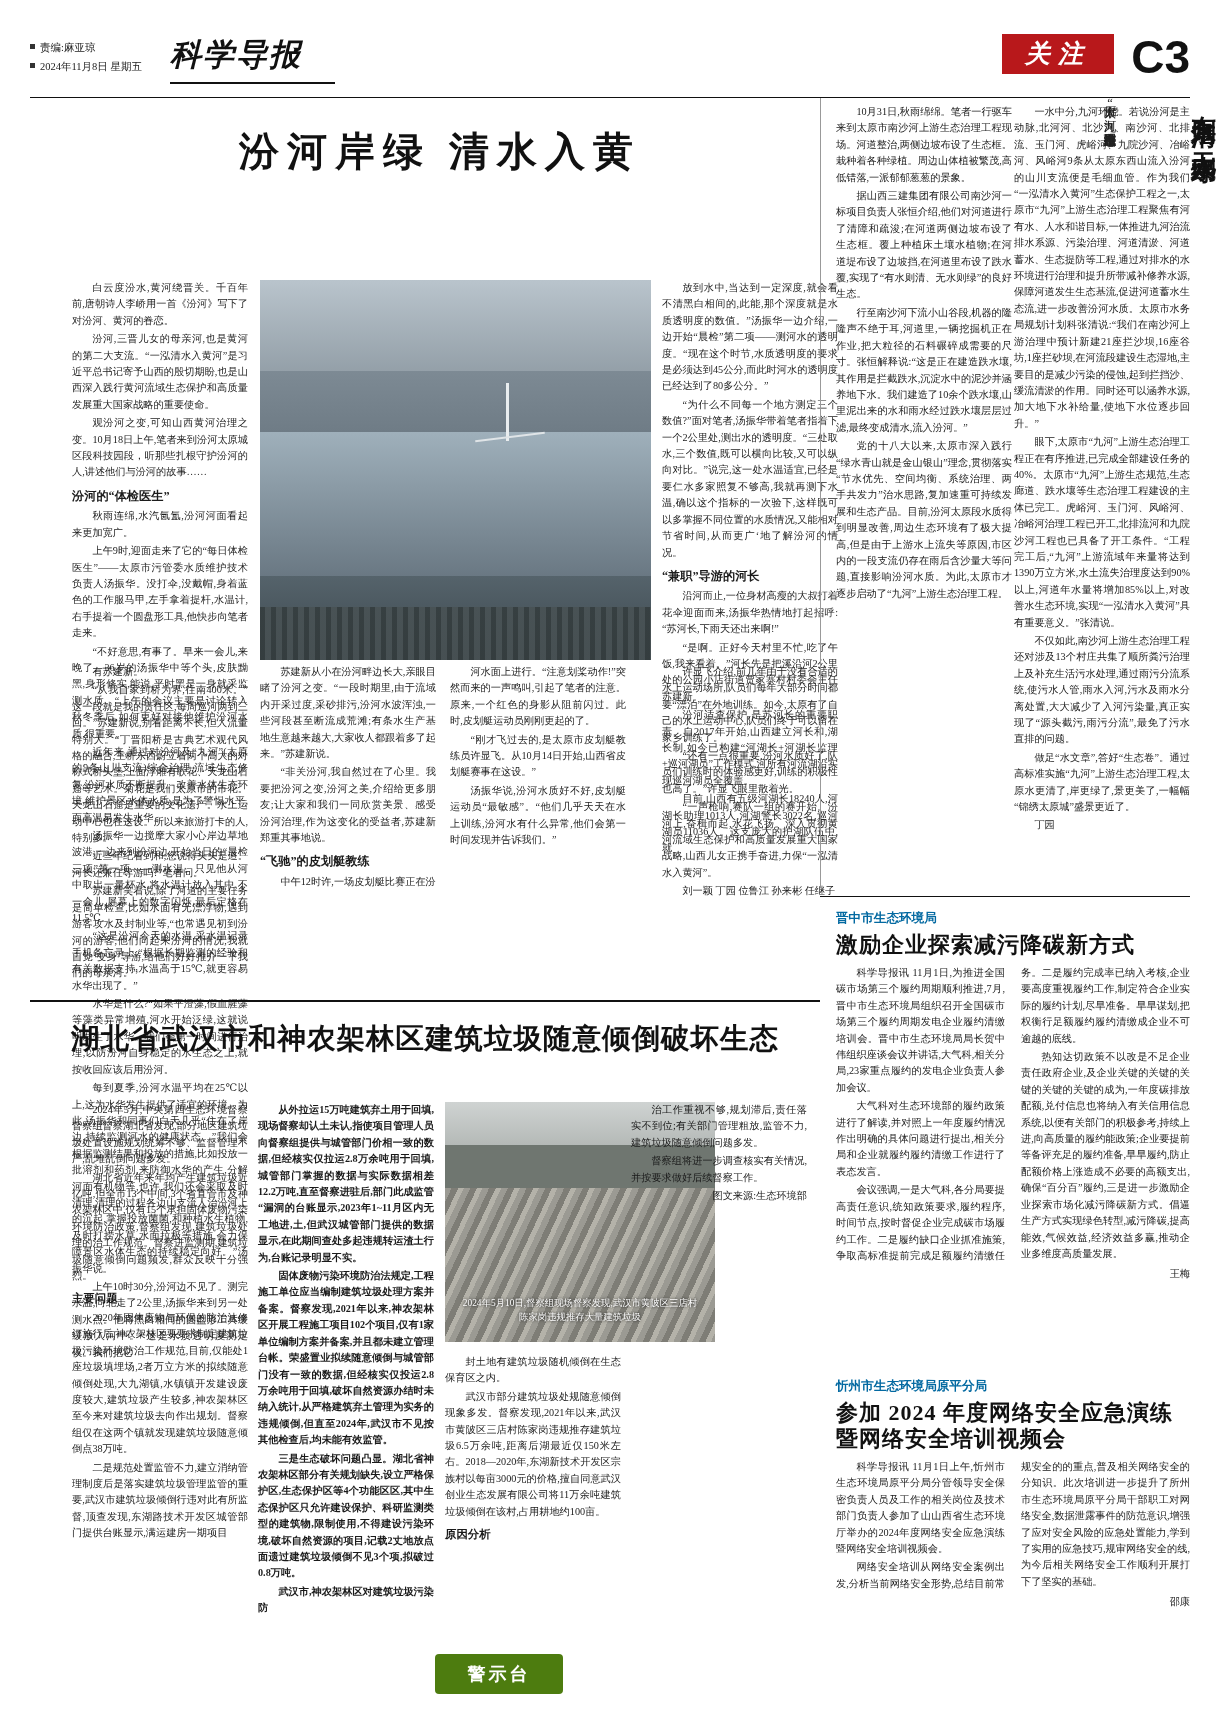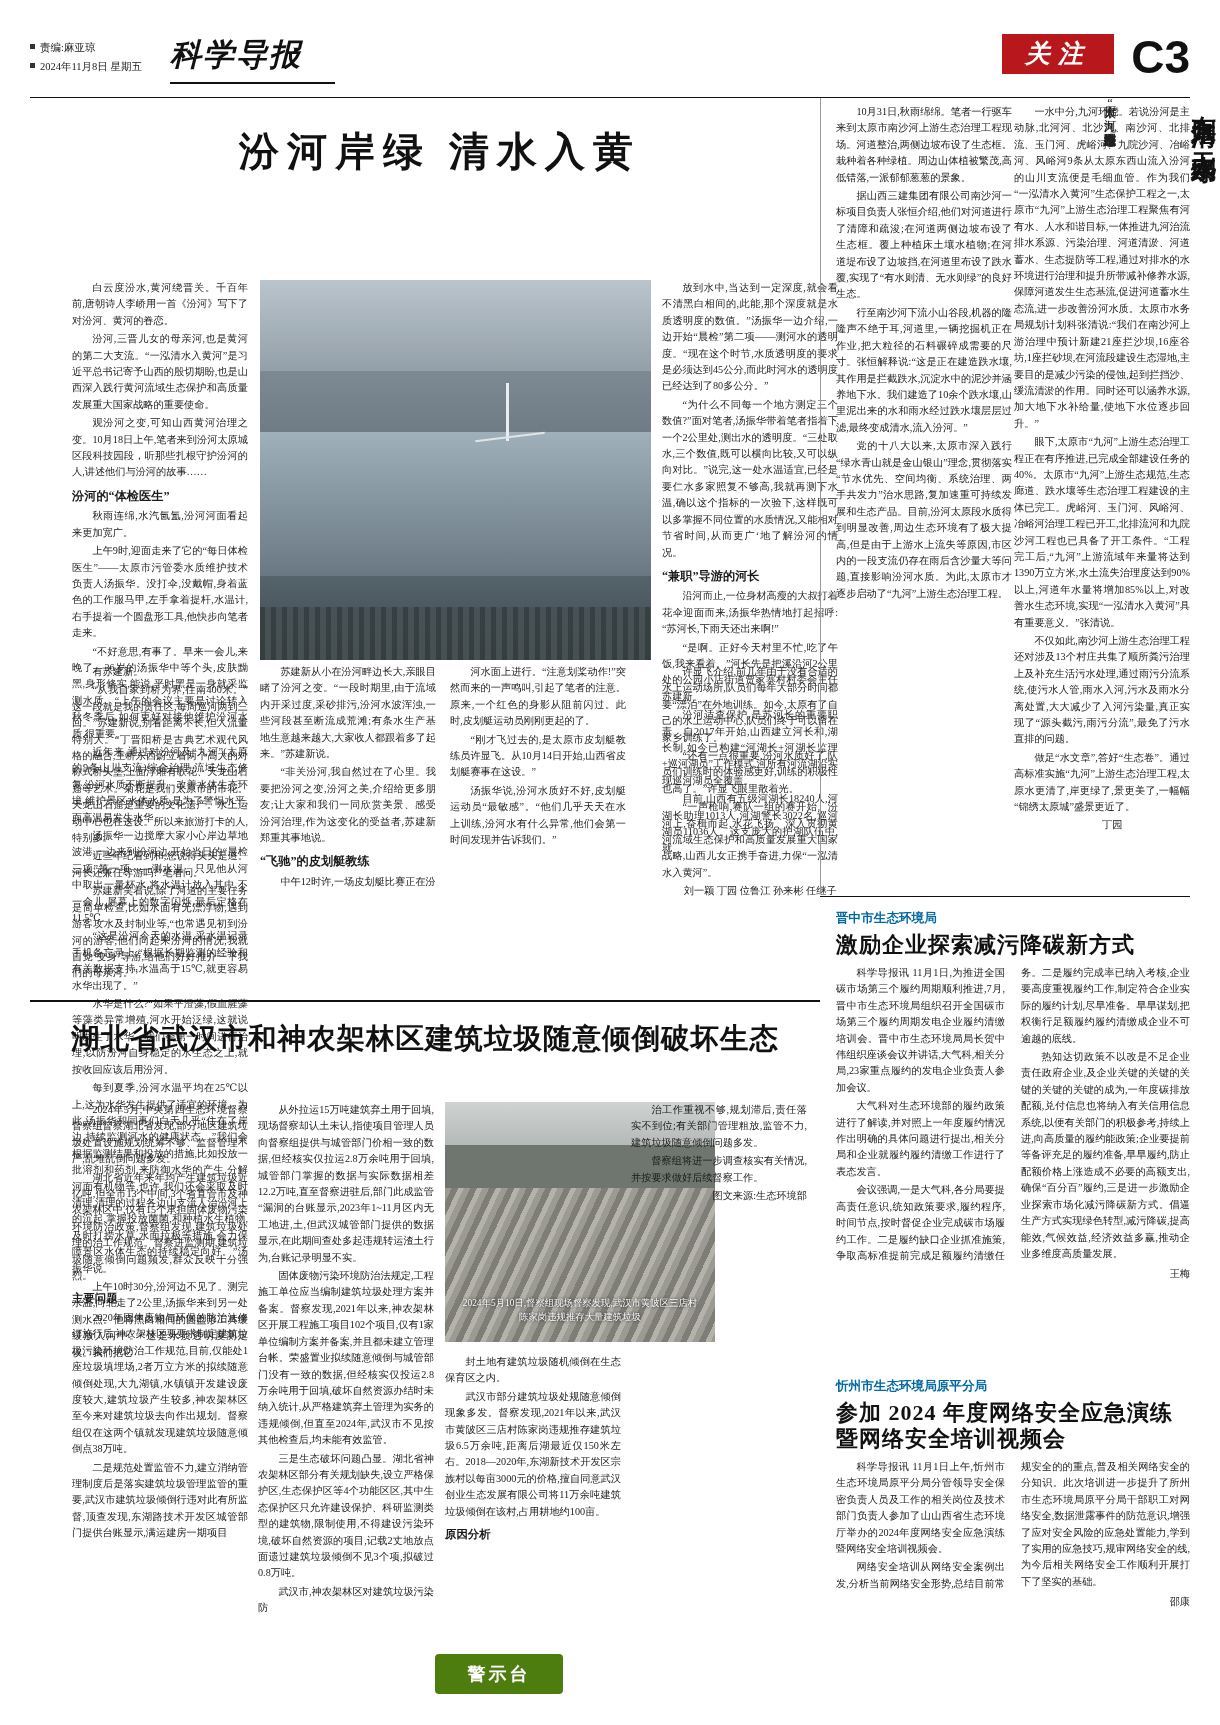--- a/index.html
+++ b/index.html
@@ -40,21 +40,21 @@
   .col{position:absolute;font-size:10.2px;line-height:16.4px;text-align:justify;color:#1c1c1c;}
   .col p{margin:0 0 2px 0;text-indent:2em;}
   .col h4{margin:7px 0 4px 0;font-size:12.2px;font-weight:bold;text-indent:0;}
 
   .c1{left:42px;top:176px;width:176px;}
   .c2{left:632px;top:176px;width:176px;}
   .c3{left:42px;top:560px;width:176px;}
   .c4{left:230px;top:560px;width:176px;}
   .c5{left:420px;top:560px;width:176px;}
   .c6{left:632px;top:560px;width:176px;}
-  .byline{margin-top:8px;text-align:center;text-indent:0;font-size:10.2px;}
+  .byline{margin-top:8px;text-align:left;text-indent:0;font-size:10.2px;}
 
   
   .vtitle{position:absolute;right:0;top:96px;width:126px;height:770px;}
   .vt-main{position:absolute;right:2px;top:0;width:104px;font-size:25px;font-weight:bold;line-height:30px;
            letter-spacing:2px;color:#111;
            writing-mode:vertical-rl;text-orientation:upright;height:470px;}
   .vt-sub{position:absolute;right:100px;top:0;width:22px;font-size:12.4px;line-height:20px;color:#222;
           writing-mode:vertical-rl;text-orientation:upright;height:440px;}
   .rcol{position:absolute;left:836px;width:176px;font-size:10.2px;line-height:16.4px;text-align:justify;}
   .rcol p{margin:0 0 2px 0;text-indent:2em;}
@@ -81,21 +81,21 @@
   .photo2 .sky2{position:absolute;left:0;top:0;width:100%;height:26%;background:linear-gradient(#cfd3d2,#a9aeab);}
   .photo2 .hill{position:absolute;left:0;top:18%;width:100%;height:22%;background:#6f7670;}
   .photo2 .rub{position:absolute;left:0;top:36%;width:100%;height:64%;
      background:repeating-linear-gradient(115deg,#9b9a93 0 6px,#7e7d76 6px 12px,#b4b2a9 12px 17px);}
   .photo2 .cap{position:absolute;left:6%;bottom:18px;width:88%;color:#fff;font-size:9.4px;line-height:14px;
      text-shadow:0 0 3px #000;text-align:center;}
   .bcol{position:absolute;font-size:10.2px;line-height:16.4px;text-align:justify;}
   .bcol p{margin:0 0 2px 0;text-indent:2em;}
   .bcol h5{margin:6px 0 3px 0;font-size:11.4px;font-weight:bold;text-indent:0;}
   .b1{left:42px;top:88px;width:176px;}
-  .b2{left:228px;top:88px;width:176px;}
+  .b2{left:228px;top:88px;width:176px;font-weight:bold;}
   .b3{left:415px;top:340px;width:176px;}
   .b4{left:601px;top:88px;width:176px;}
   .src{text-align:right;text-indent:0;}
   .stamp{position:absolute;left:405px;top:640px;width:128px;height:40px;background:#4d7c0f;border-radius:4px;
          color:#fff;font-size:18px;font-weight:bold;letter-spacing:3px;text-align:center;line-height:40px;}
 </style>
 </head>
 <body>
 
 <div class="page">

